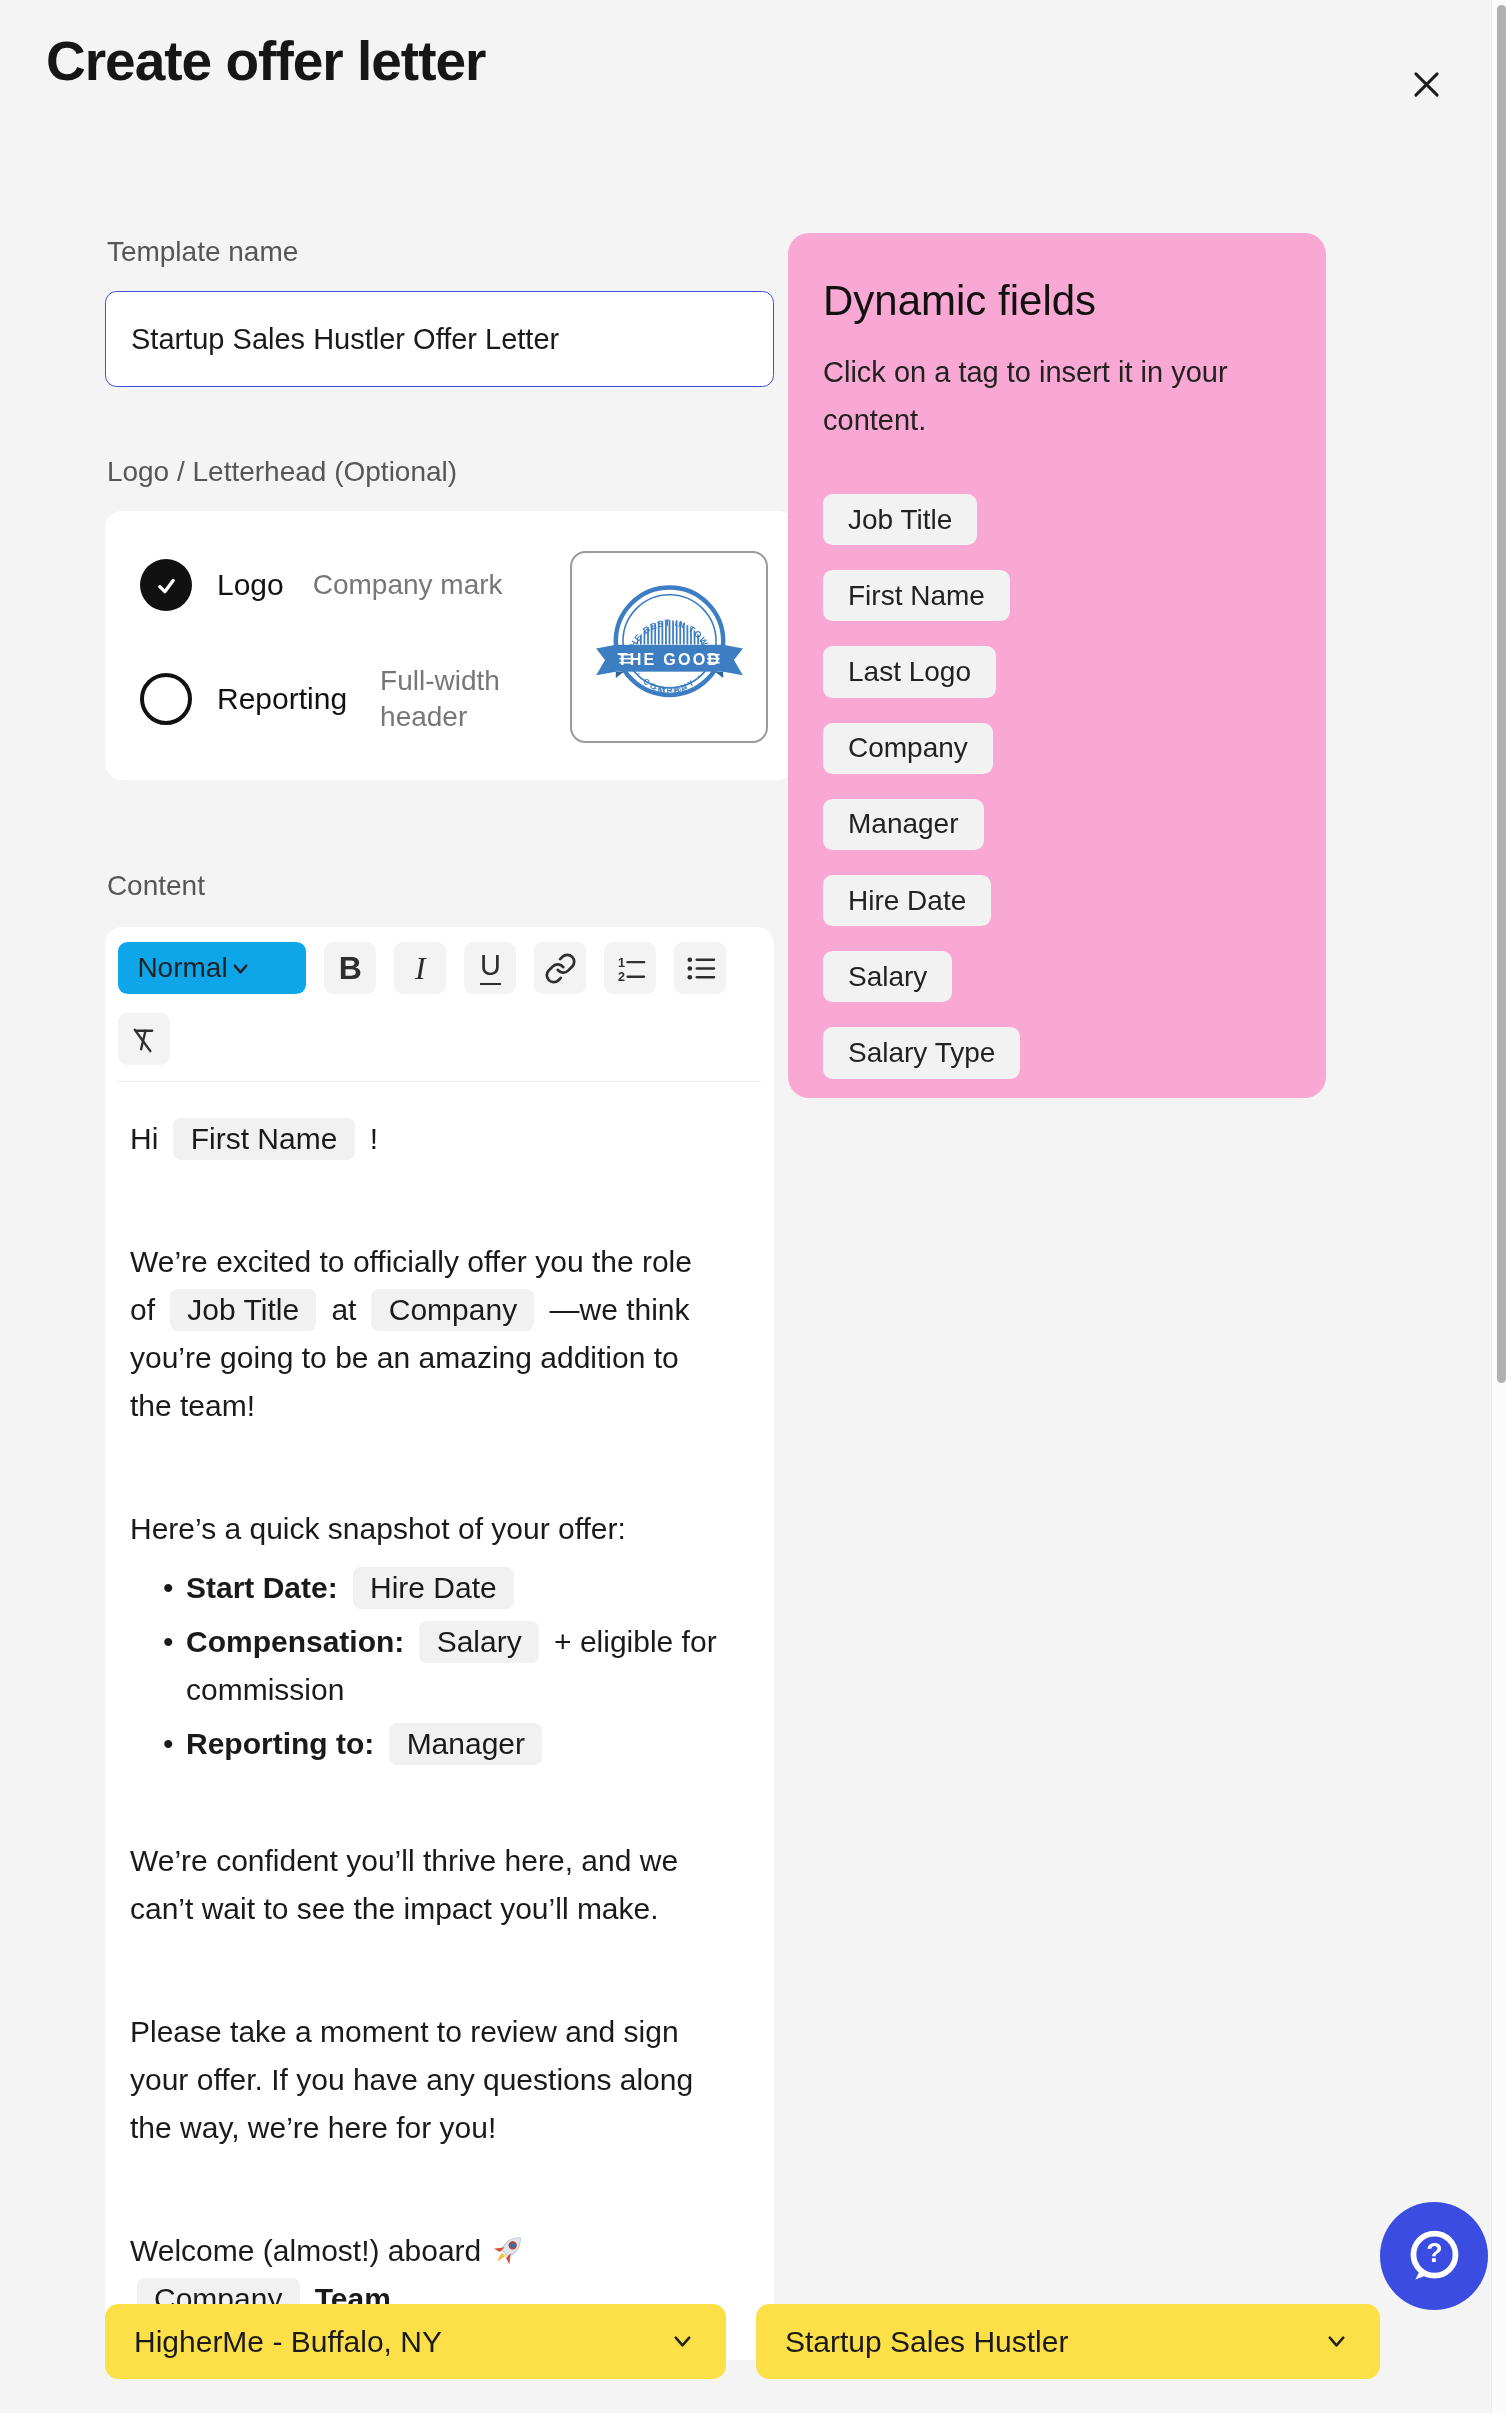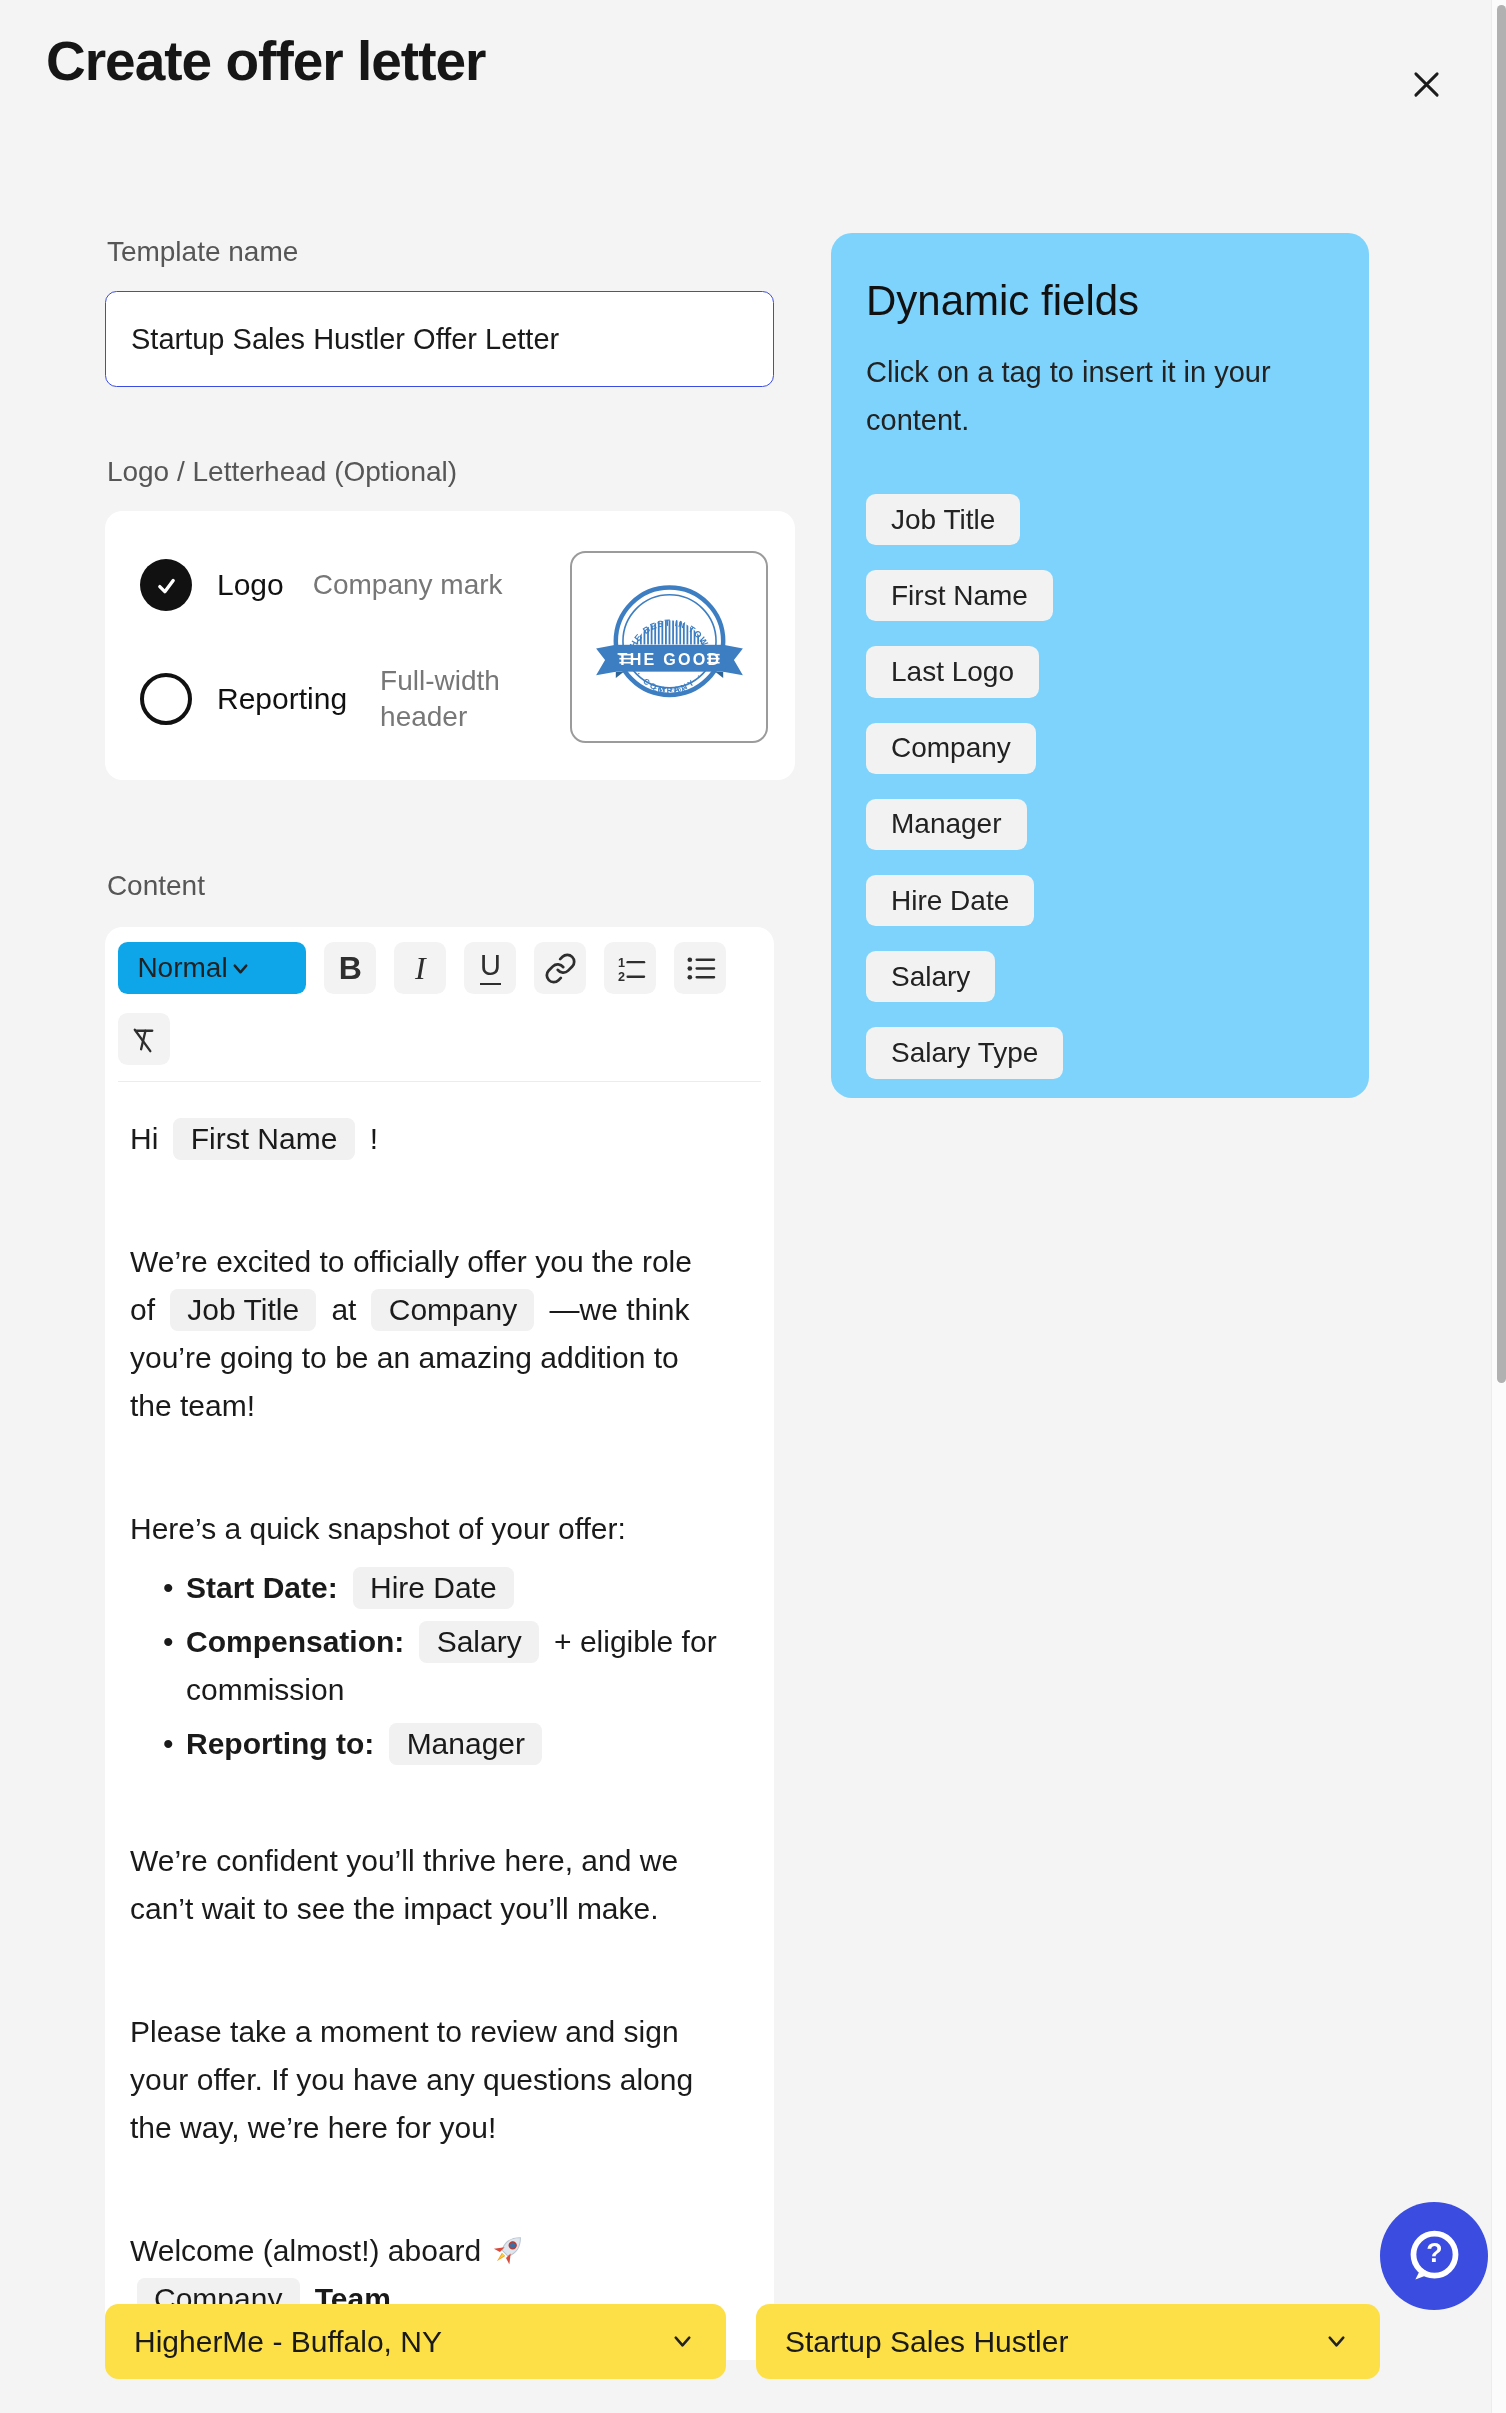--- a/index.html
+++ b/index.html
@@ -67,21 +67,21 @@
   .ed-ul.blank-after{margin-bottom:69px !important;}
   .ed-li{display:flex;margin-bottom:5.8px;}
   .ed-li .dot{flex:0 0 23px;margin-left:33px;}
   .ed-li .li-text{flex:1;}
   .chip{
     display:inline-block;background:#f1f1f1;border-radius:7.7px;padding:0 17.3px;line-height:42px;
     margin:0 6.7px;cursor:pointer;color:#1a1a1a;
   }
   
   .panel{
-    position:absolute;left:831px;top:233px;width:538px;height:865px;background:#7dd3fc;border-radius:21px;
+    position:absolute;left:788px;top:233px;width:538px;height:865px;background:#f9a8d4;border-radius:21px;
     box-sizing:border-box;padding:44px 35px 0 35px;
   }
   .panel-title{font-size:42px;font-weight:400;color:#111;margin:0 0 23px 0;}
   .panel-desc{font-size:29px;line-height:48px;color:#222;margin:0;width:452px;}
   .tags{display:flex;flex-direction:column;align-items:flex-start;gap:25px;margin-top:50px;}
   .tag{
     background:#f2f2f2;border-radius:9.6px;padding:9.6px 25px;font-size:28px;color:#222;cursor:pointer;
   }
   
   .footer-select{

